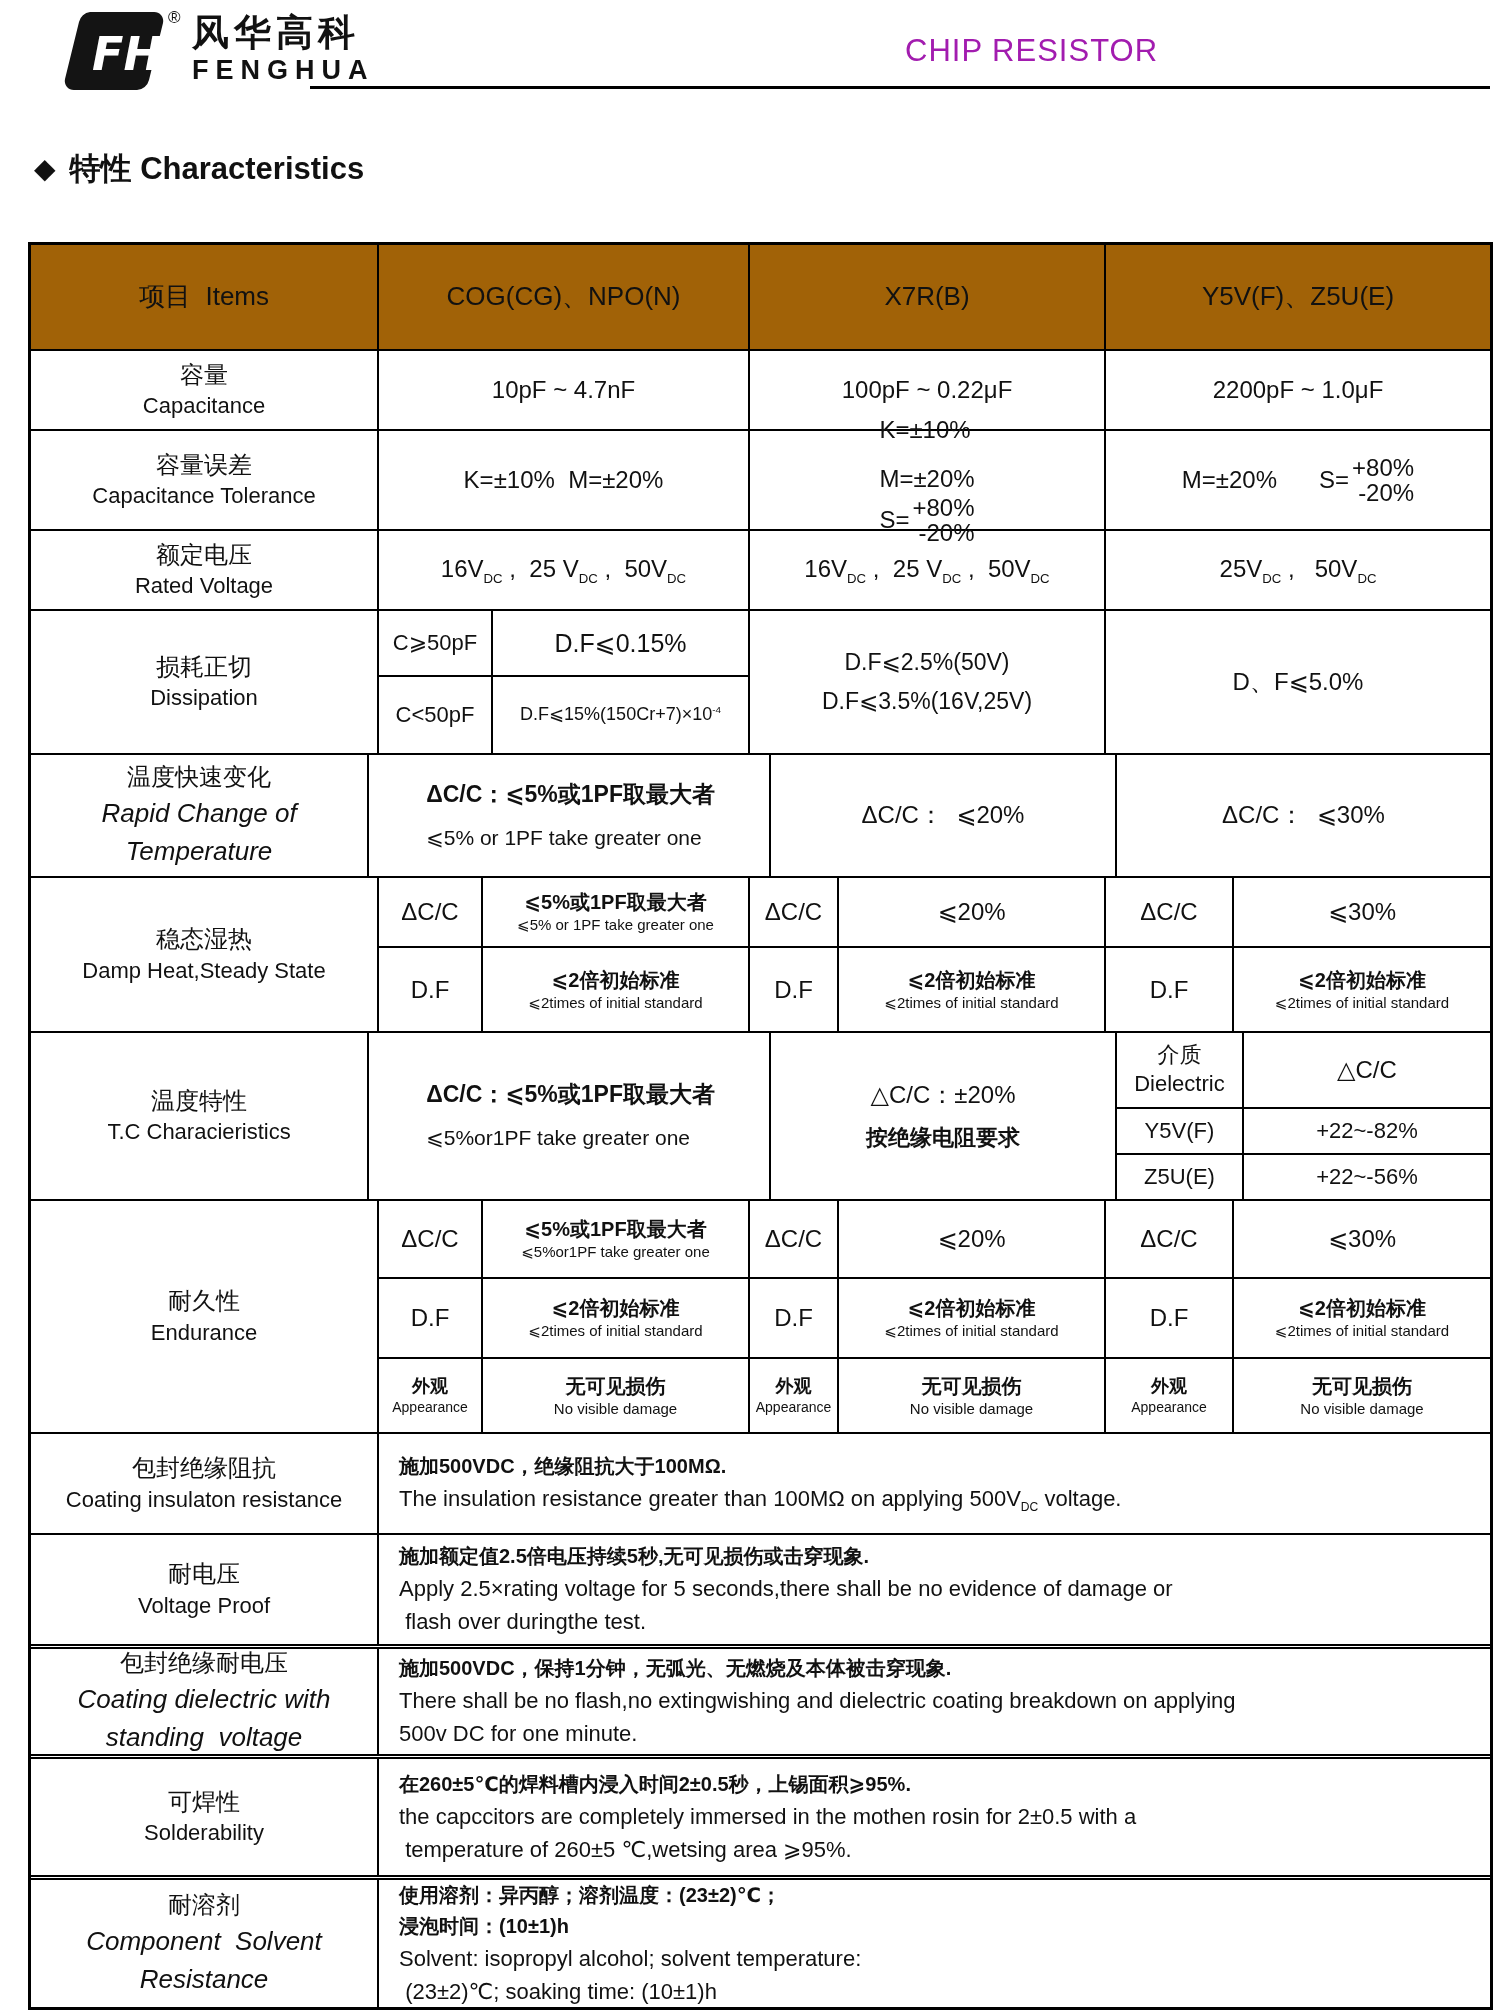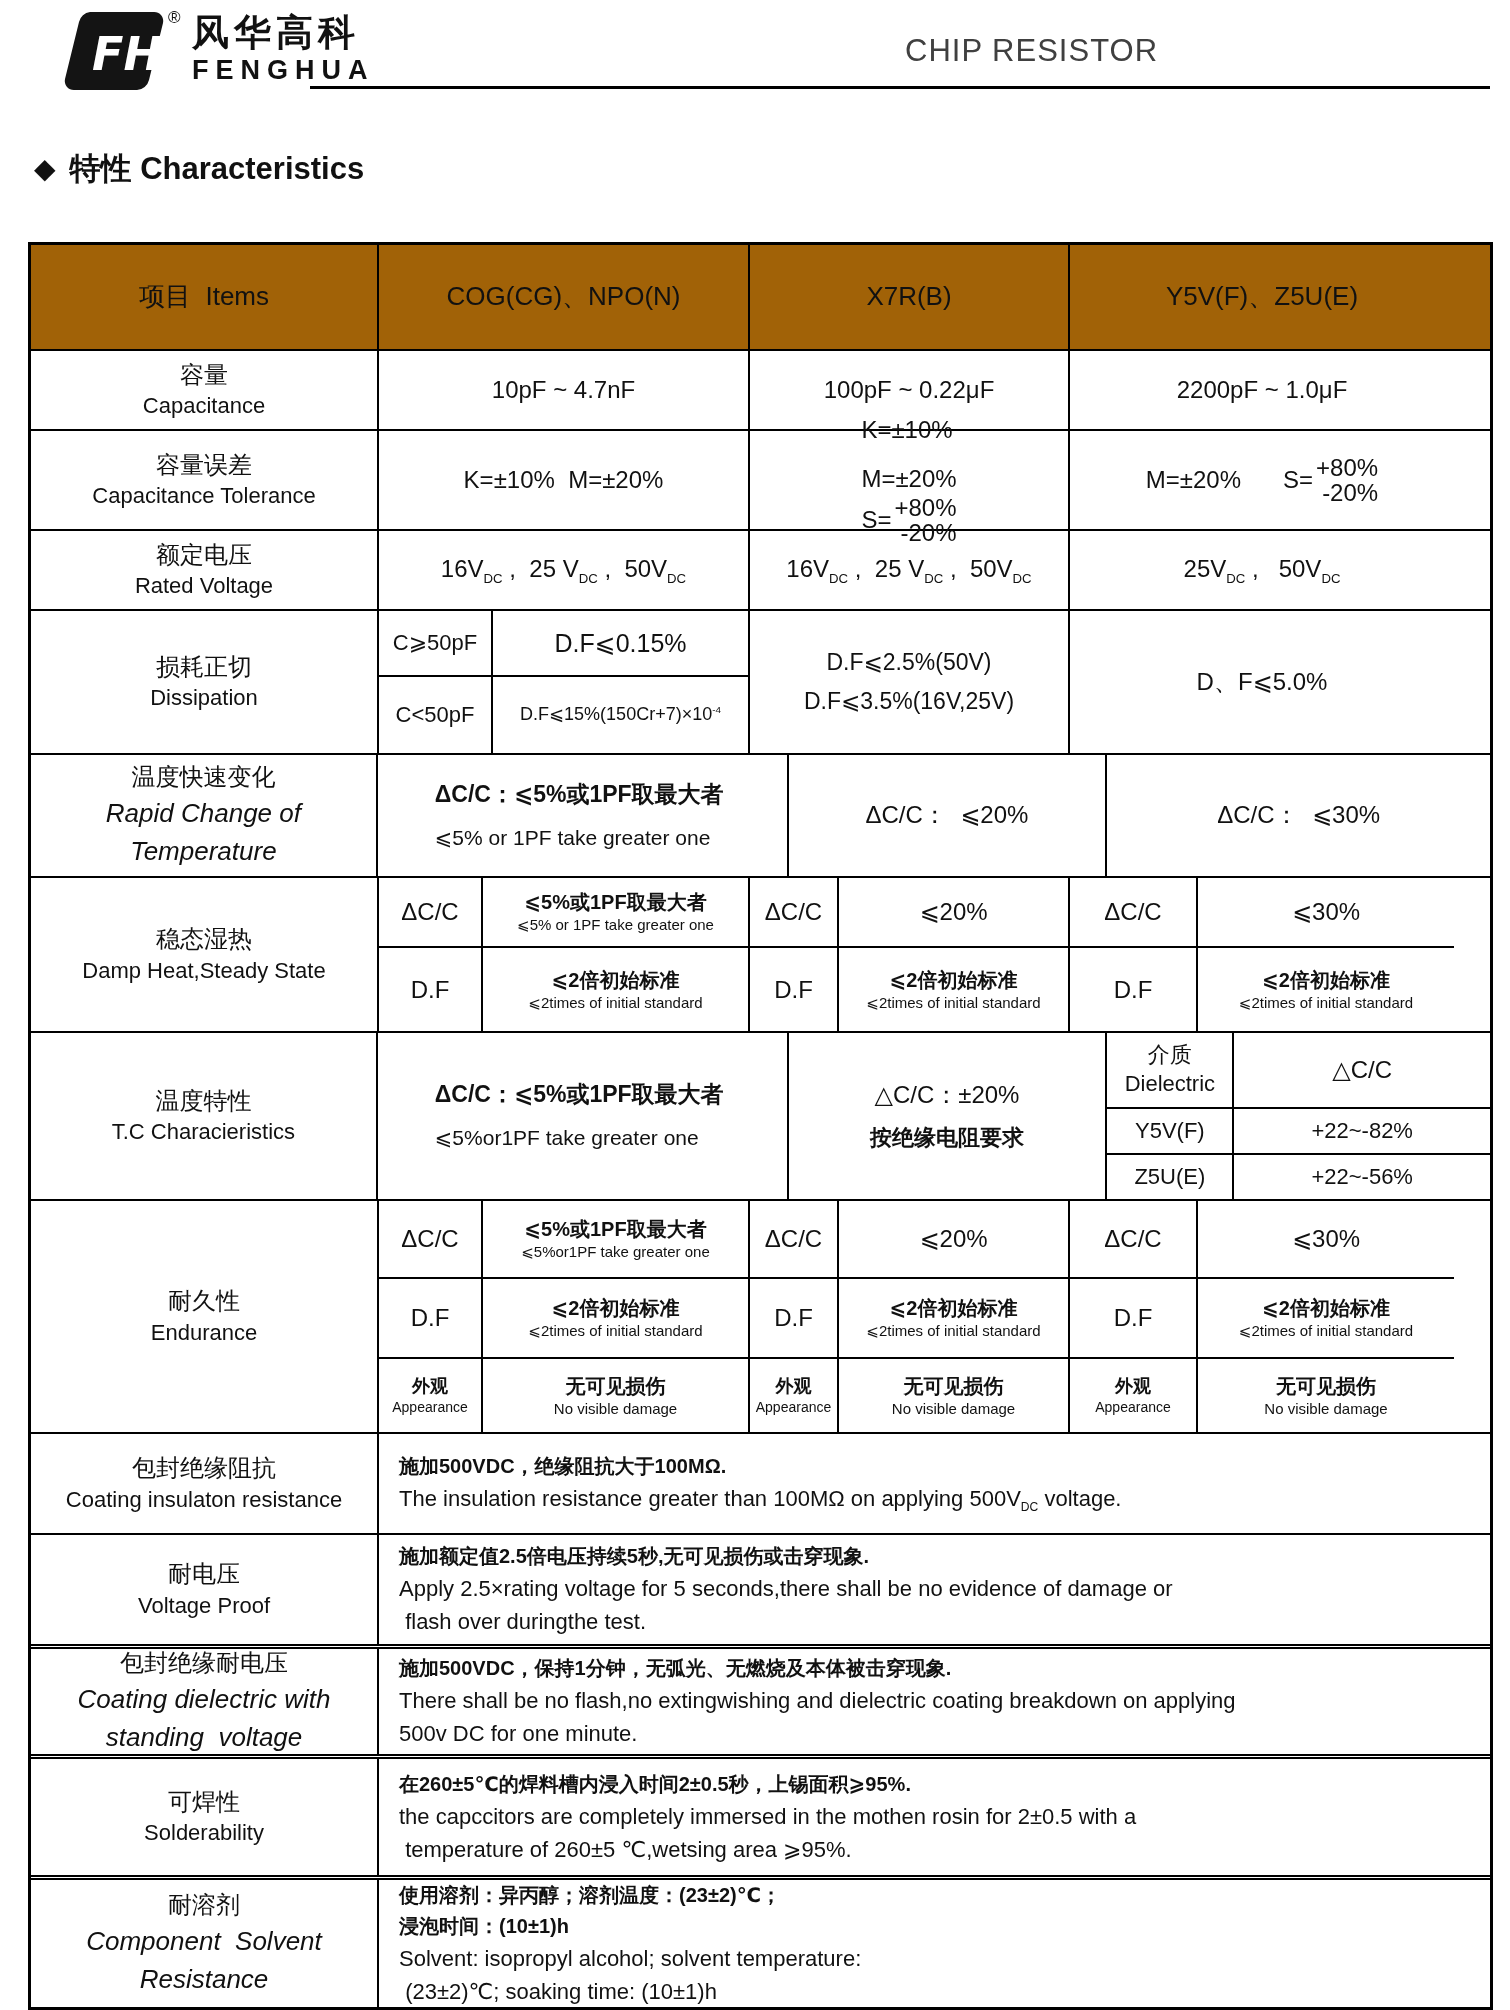--- a/index.html
+++ b/index.html
@@ -6,35 +6,35 @@
   body{width:1510px;height:2010px;position:relative;overflow:hidden;
        font-family:"Liberation Sans","DejaVu Sans",sans-serif;color:#111;}
   .page{position:absolute;inset:0;}
 
   
   .logo-mark{position:absolute;left:62px;top:10px;}
   .reg{position:absolute;left:168px;top:8px;font-size:17px;}
   .brand{position:absolute;left:192px;top:14px;line-height:1;}
   .brand-cn{font-size:37px;font-weight:700;letter-spacing:5px;}
   .brand-en{font-size:27px;font-weight:700;letter-spacing:7px;margin-top:6px;}
-  .page-title{position:absolute;left:905px;top:33px;font-size:31px;letter-spacing:1px;color:#404040;}
+  .page-title{position:absolute;left:905px;top:33px;font-size:31px;letter-spacing:1px;color:#a21caf;}
   .header-rule{position:absolute;left:310px;top:86px;width:1180px;height:3px;background:#000;}
 
   .section-title{position:absolute;left:34px;top:148px;font-size:31px;font-weight:700;display:flex;align-items:center;gap:14px;}
   .diamond{font-size:28px;line-height:1;}
 
   
   .tbl{position:absolute;left:28px;top:242px;width:1459px;border:3px solid #000;background:#fff;}
   .row{display:flex;box-sizing:border-box;border-bottom:2px solid #000;}
   .row.dsep{border-bottom:5px double #000;}
   .row:last-child{border-bottom:none;}
   .c{box-sizing:border-box;border-right:2px solid #000;display:flex;flex-direction:column;
      align-items:center;justify-content:center;text-align:center;line-height:1.35;}
   .c:last-child{border-right:none;}
-  .c0{width:348px;}.c1{width:371px;}.c2{width:320px;}.c3{width:384px;}
+  .c0{width:348px;}.c1{width:371px;}.c2{width:356px;}.c3{width:384px;}
   .cwide{width:1111px;}
   .hrow{background:#a16207;font-size:26px;}
   .pre{white-space:pre-wrap;}
 
   .h-head{height:106px;}.h-cap{height:80px;}.h-tol{height:100px;}.h-rv{height:80px;}
   .h-diss{height:144px;}.h-rapid{height:123px;}.h-damp{height:155px;}.h-tc{height:168px;}
   .h-end{height:233px;}.h-ci{height:101px;}.h-vp{height:114px;}.h-cd{height:110px;}
   .h-sd{height:121px;}.h-sv{height:127px;}
 
   .lbl-cn{font-size:24px;}

